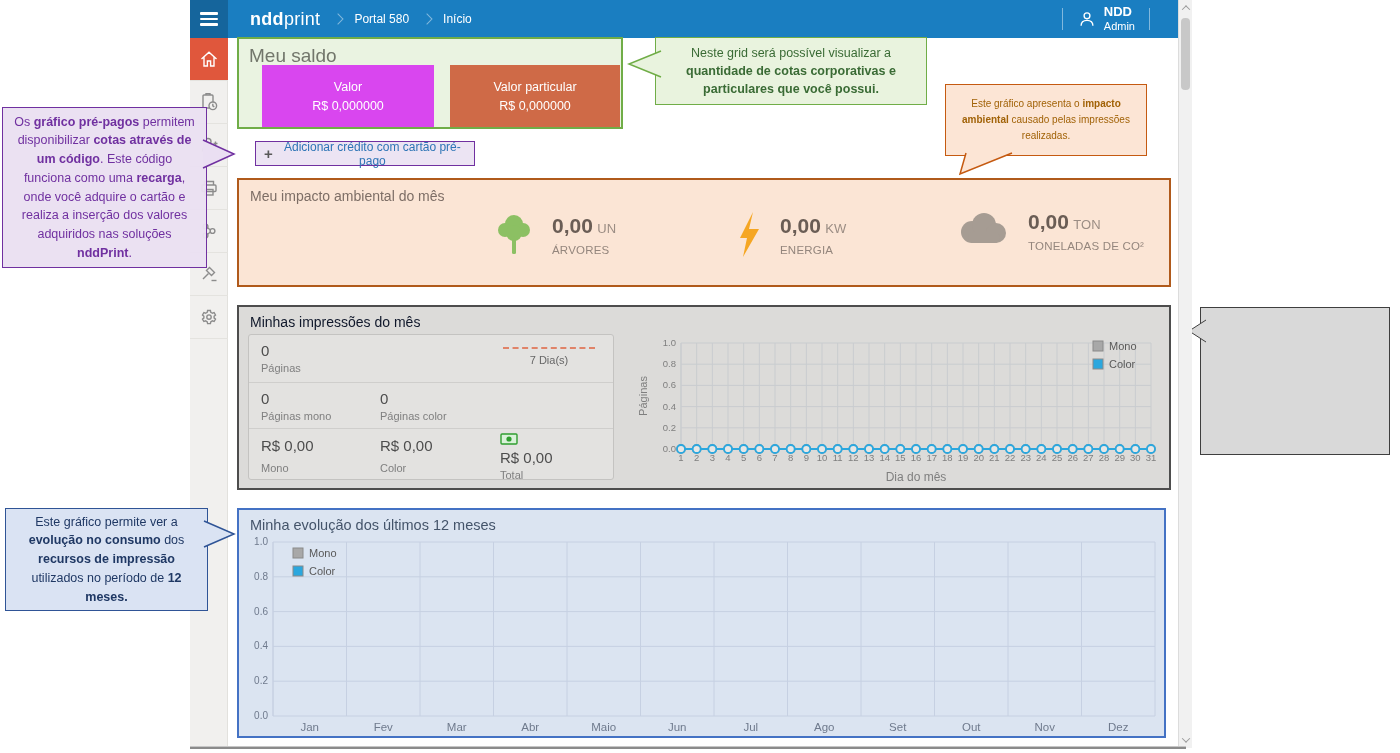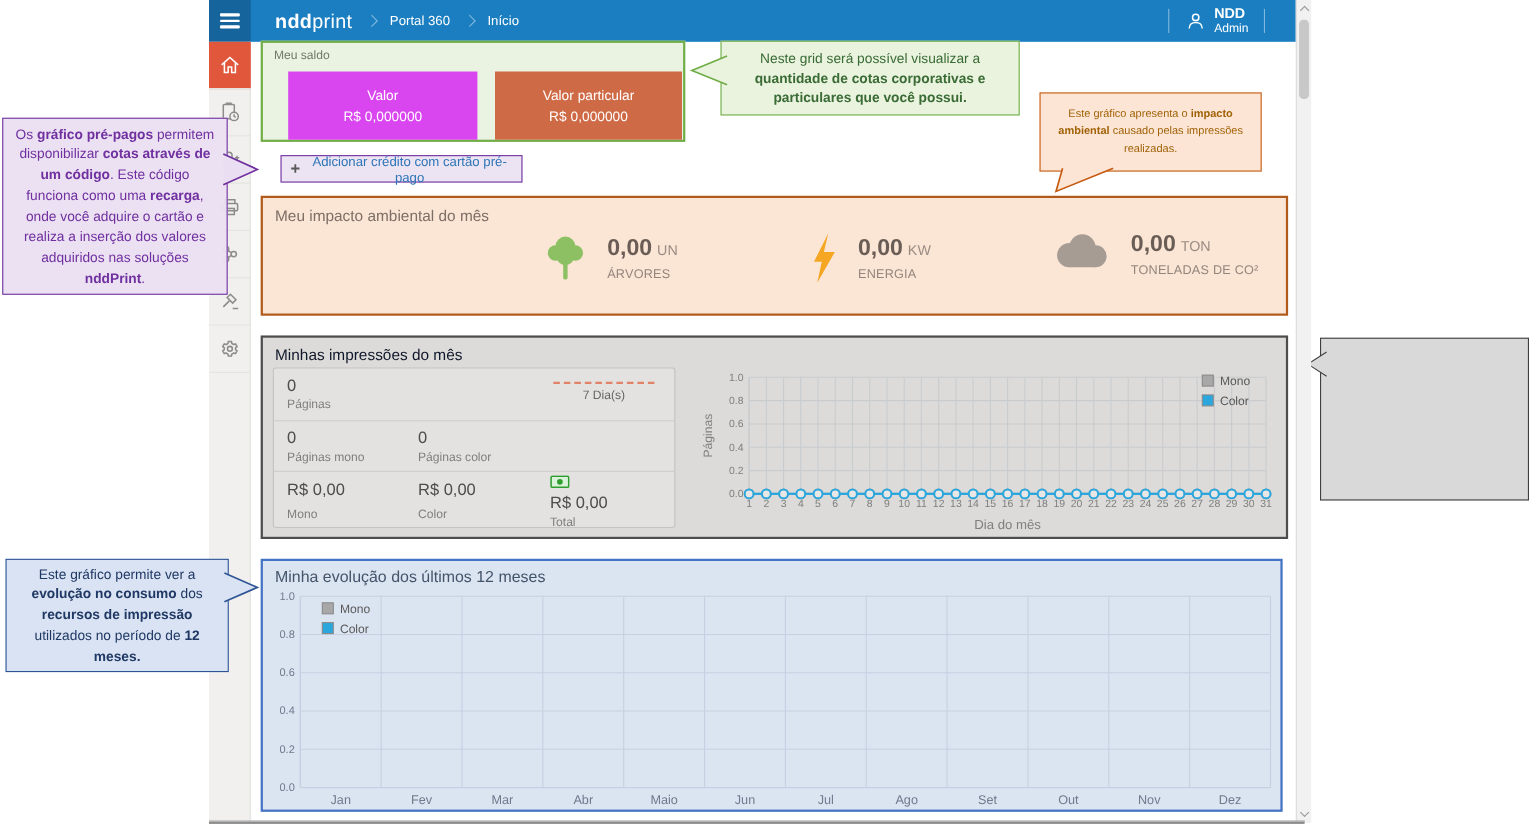--- a/index.html
+++ b/index.html
@@ -35,21 +35,21 @@
     border-bottom:1px solid #e4e3df; cursor:pointer; }
   .side-item svg { stroke:#8c8c8c; fill:none; stroke-width:1.4; }
   .side-item.active { background:#e0573c; }
   .side-item.active svg { stroke:#ffffff; }
 
   
   .panel-title { font-size:14px; }
 
   .saldo { left:237px; top:37px; width:386px; height:92px; background:#eaf3e1;
     border:2px solid #70ad47; }
-  .saldo .panel-title { position:absolute; left:10px; top:6px; color:#72766b; font-size:11px; }
+  .saldo .panel-title { position:absolute; left:10px; top:6px; color:#72766b; font-size:19px; }
   .saldo-card { position:absolute; top:26px; height:62px; color:#fff; display:flex;
     flex-direction:column; align-items:center; justify-content:center; gap:5px;
     font-size:12.5px; }
   .saldo-card.c0 { left:23px; width:172px; background:#d946ef; }
   .saldo-card.c1 { left:211px; width:170px; background:#cf6a47;justify-content:center; }
 
   .add-credit { left:255px; top:141px; width:220px; height:25px; background:#ece4f3;
     border:1.5px solid #7030a0; display:flex; align-items:center; gap:6px; padding:0 8px;
     font-size:12px; color:#2e75b6; cursor:pointer; font-family:inherit; }
   .add-credit .plus { color:#595959; font-size:15px; font-weight:700; line-height:1; }
@@ -120,21 +120,21 @@
 <body>
 
 <header class="abs topbar">
   <div class="hamburger">
     <span></span>
       <span></span>
       <span></span>
   </div>
   <div class="logo"><b>ndd</b><i>print</i></div>
   <span class="crumb-sep"></span>
-  <span class="crumb">Portal 360</span>
+  <span class="crumb">Portal 580</span>
   <span class="crumb-sep"></span>
   <span class="crumb">Início</span>
   <div class="topbar-right">
     <div class="tb-div"></div>
     <div class="user-block">
       <svg width="20" height="20" viewBox="0 0 22 22">
         <circle cx="11" cy="7.5" r="3.2" fill="none" stroke="#fff" stroke-width="1.5"></circle>
         <path d="M4.5 18.5 c0-4 3-6 6.5-6 s6.5 2 6.5 6" fill="none" stroke="#fff" stroke-width="1.5"></path>
       </svg>
       <div class="user-name">

